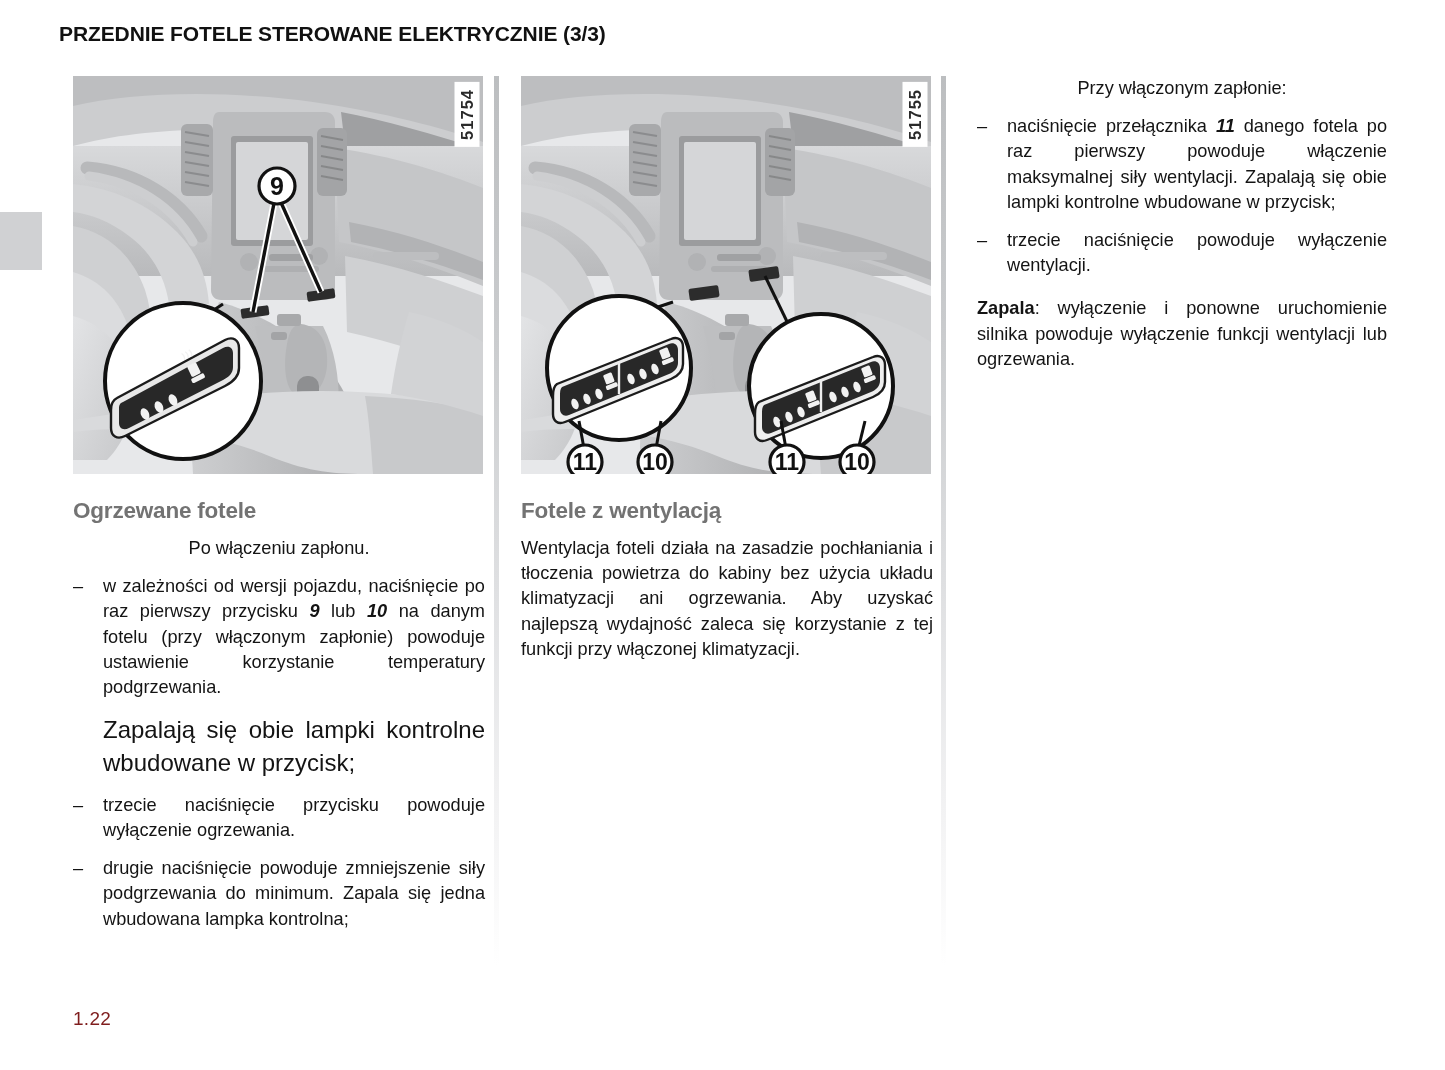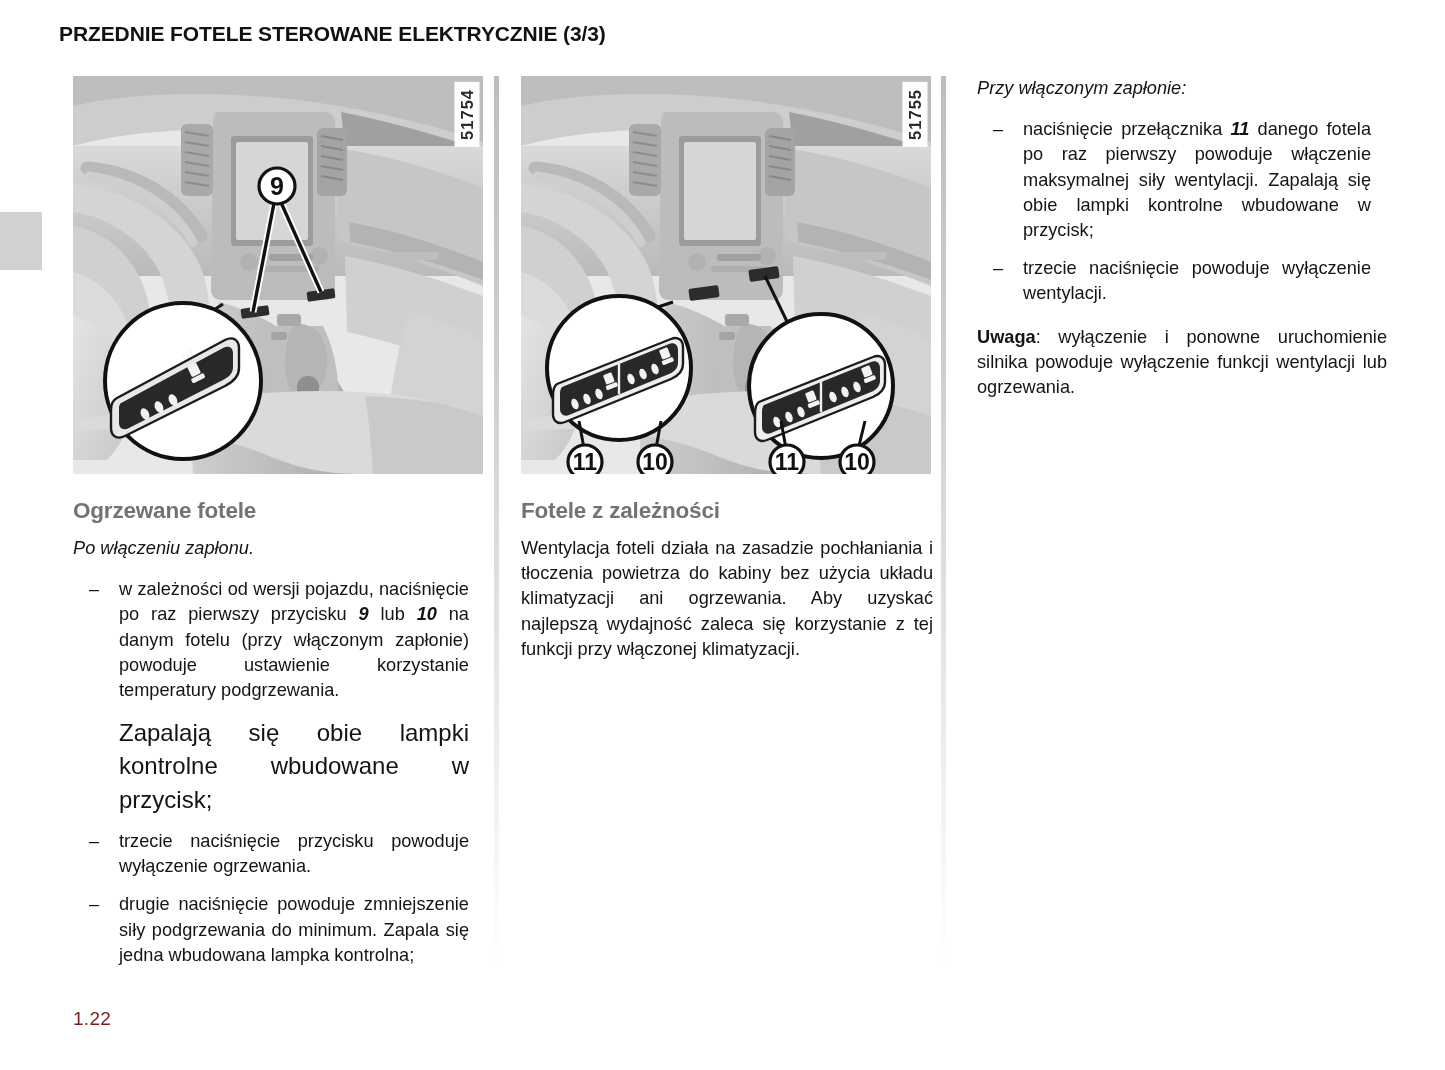--- a/index.html
+++ b/index.html
@@ -105,25 +105,25 @@
     color: #737373;
   }
   p.body {
     font-size: 18.2px;
     line-height: 1.385;
     margin: 0 0 13px 0;
     text-align: justify;
     text-justify: inter-word;
     color: #141414;
   }
-  p.body.nojust { text-align: left; font-style: italic; }
+  p.body.nojust { text-align: center; }
 
   ul.dashlist {
     list-style: none;
-    margin: 16px;
+    margin: 0;
     padding: 0;
   }
   ul.dashlist > li {
     position: relative;
     padding-left: 30px;
     margin-bottom: 13px;
     font-size: 18.2px;
     line-height: 1.385;
     text-align: justify;
     text-justify: inter-word;
@@ -460,34 +460,34 @@
           <circle cx="266" cy="386" r="17" fill="#ffffff" stroke="#111111" stroke-width="3.2"></circle>
           <text x="266" y="394" font-family="Liberation Sans, sans-serif" font-size="23" font-weight="bold" text-anchor="middle" fill="#111111">11</text>
 
           <circle cx="336" cy="386" r="17" fill="#ffffff" stroke="#111111" stroke-width="3.2"></circle>
           <text x="336" y="394" font-family="Liberation Sans, sans-serif" font-size="23" font-weight="bold" text-anchor="middle" fill="#111111">10</text>
         </g>
       </svg>
       <div class="fig-id">51755</div>
     </div>
 
-    <h2 class="sec-head">Fotele z zależności</h2>
+    <h2 class="sec-head">Fotele z wentylacją</h2>
 
     <p class="body">Wentylacja foteli działa na zasadzie pochłaniania i tłoczenia powietrza do kabiny bez użycia układu klimatyzacji ani ogrzewania. Aby uzyskać najlepszą wydajność zaleca się korzystanie z tej funkcji przy włączonej klimatyzacji.</p>
   </div>
 
   <div class="col col-3">
 
     <p class="body nojust">Przy włączonym zapłonie:</p>
 
     <ul class="dashlist">
       <li>
         <span>naciśnięcie przełącznika </span><span class="num">11</span><span> danego fotela po raz pierwszy powoduje włączenie maksymalnej siły wentylacji. Zapalają się obie lampki kontrolne wbudowane w przycisk;</span>
       </li>
       <li>trzecie naciśnięcie powoduje wyłączenie wentylacji.</li>
     </ul>
 
-    <p class="body" style="margin-top:18px;"><b>Uwaga</b><span>: wyłączenie i ponowne uruchomienie silnika powoduje wyłączenie funkcji wentylacji lub ogrzewania.</span></p>
+    <p class="body" style="margin-top:18px;"><b>Zapala</b><span>: wyłączenie i ponowne uruchomienie silnika powoduje wyłączenie funkcji wentylacji lub ogrzewania.</span></p>
   </div>
 
   <div class="folio">1.22</div>
 
 </div>
 
 </body></html>

